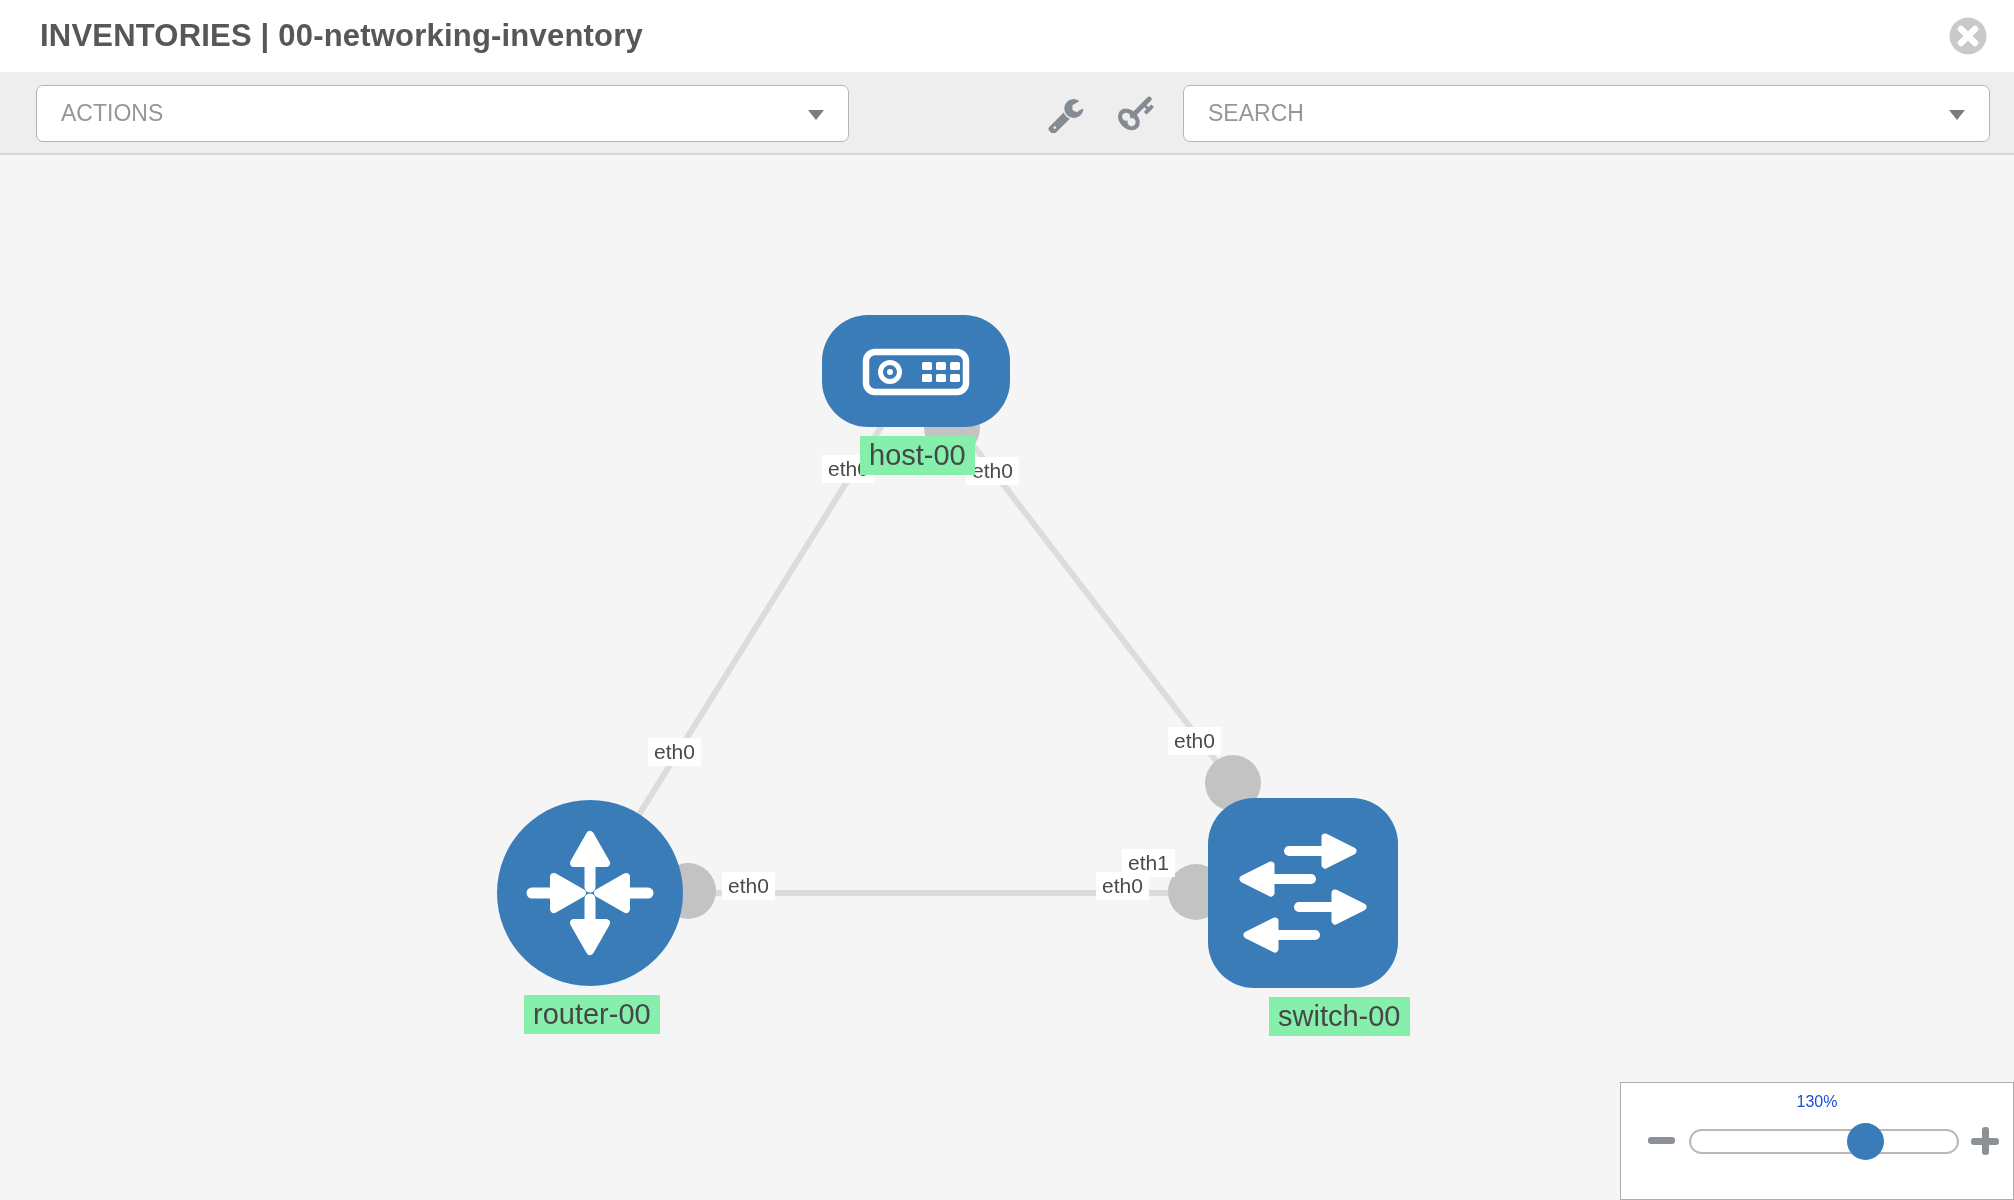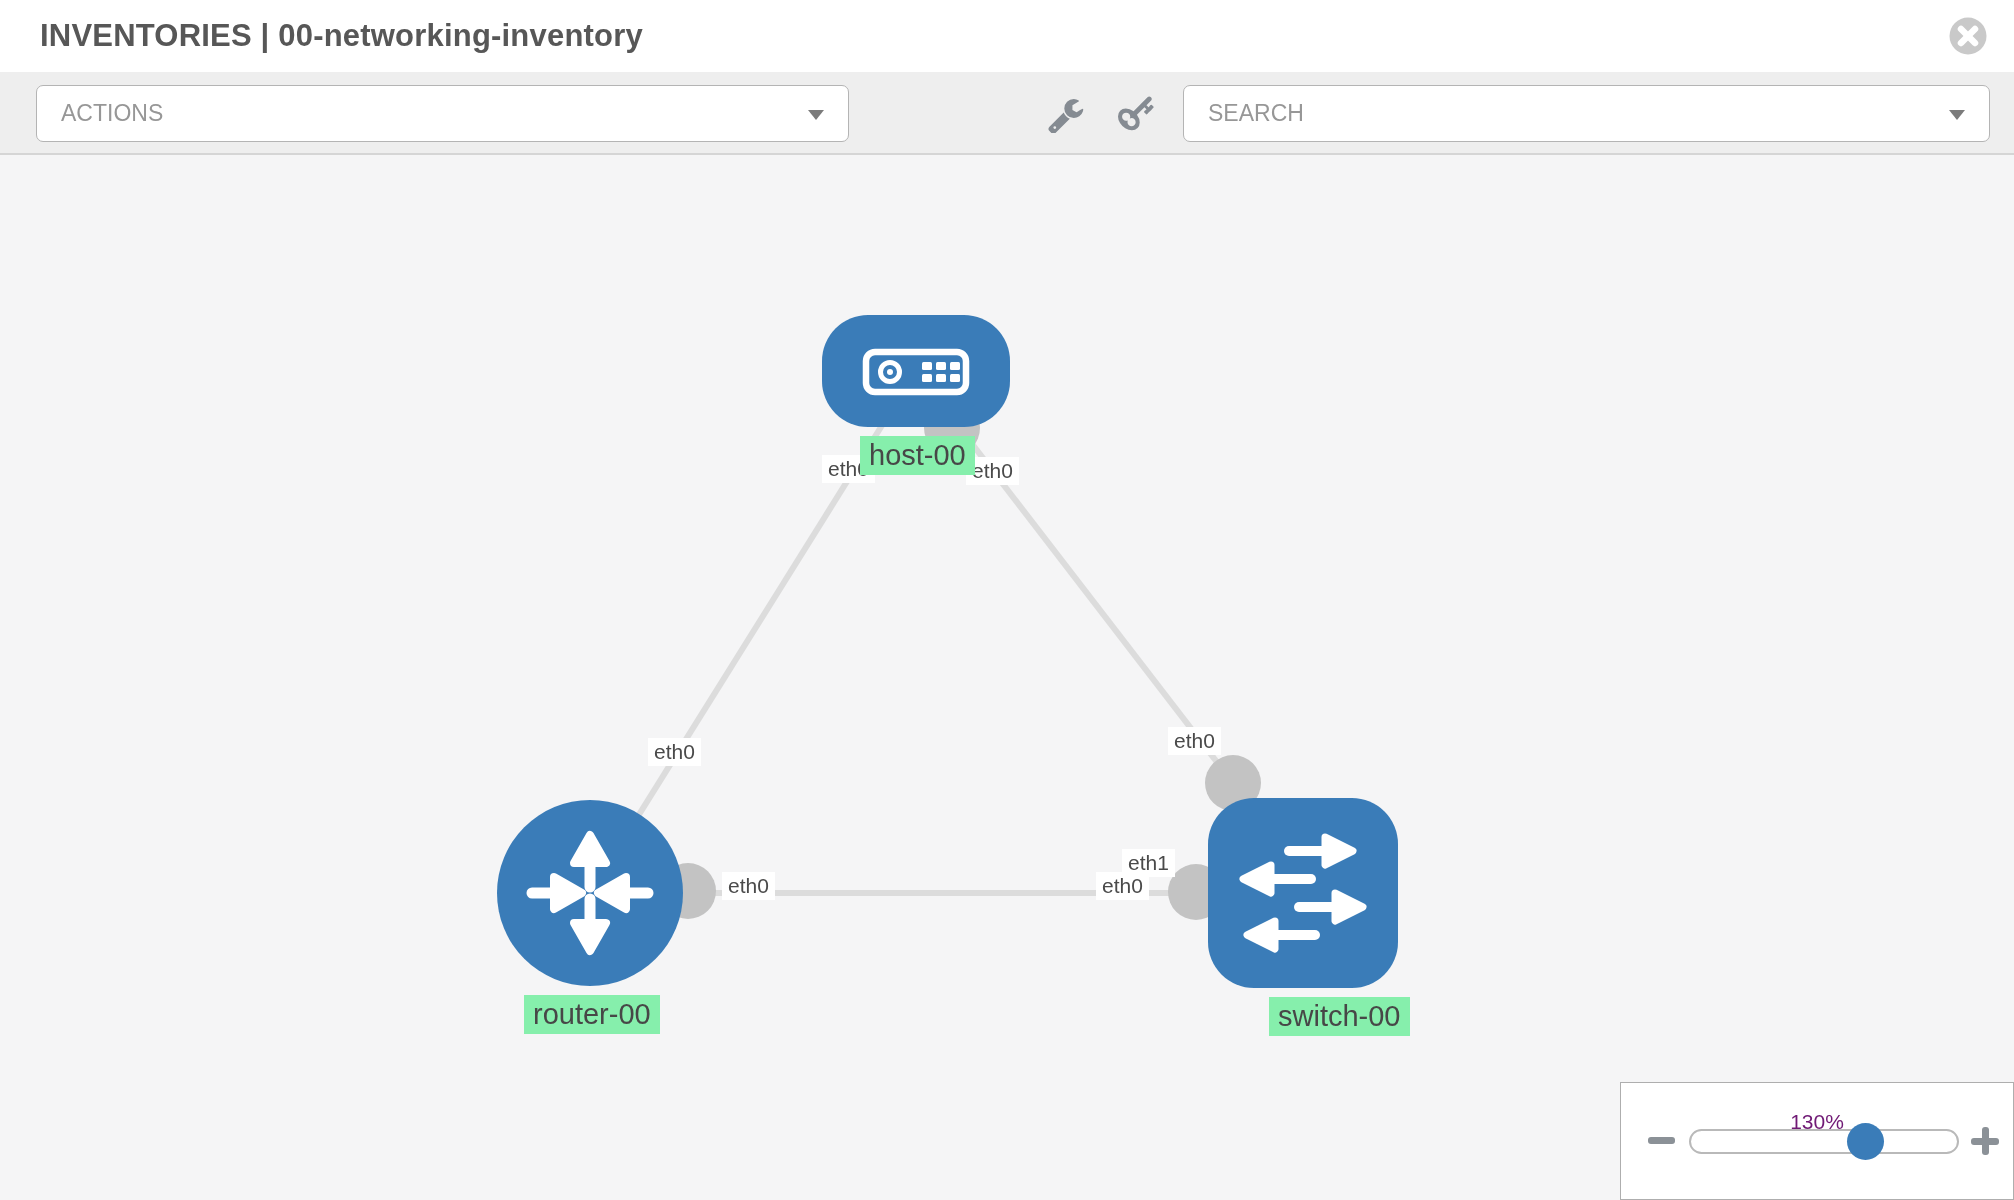--- a/index.html
+++ b/index.html
@@ -46,22 +46,22 @@
   .iface-label{
     position:absolute;background:#ffffff;color:#4a4a4a;font-size:21px;
     line-height:1.25;padding:1px 6px;white-space:nowrap;
   }
   
   .zoom-panel{
     position:absolute;left:1620px;top:1082px;width:394px;height:118px;
     background:#fff;border:1.5px solid #aeaeae;box-sizing:border-box;
   }
   .zoom-percent{
-    position:absolute;left:0;top:27px;width:100%;text-align:center;
-    font-size:21px;color:#701a75;
+    position:absolute;left:0;top:10px;width:100%;text-align:center;
+    font-size:16px;color:#1d4ed8;
   }
   .zoom-track{
     position:absolute;left:68px;top:46px;width:270px;height:25px;background:#fff;
     border:2px solid #b9b9b9;border-radius:14px;box-sizing:border-box;cursor:pointer;
   }
   .zoom-knob{
     position:absolute;left:226px;top:40px;width:37px;height:37px;border-radius:50%;
     background:#3a7cb8;cursor:grab;
   }
   .zoom-minus{

